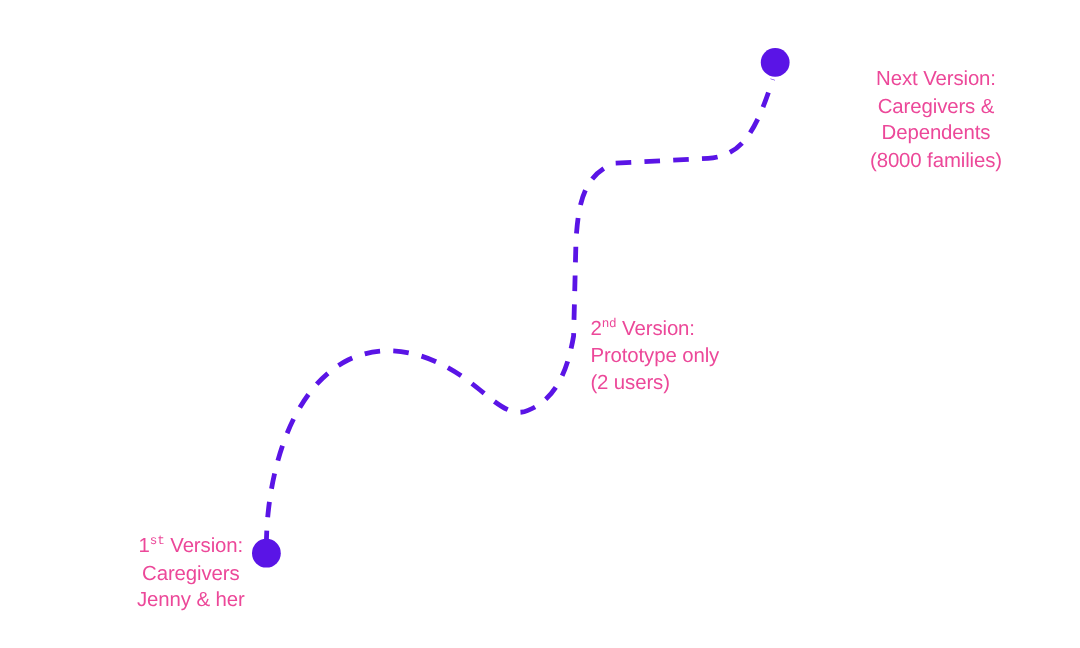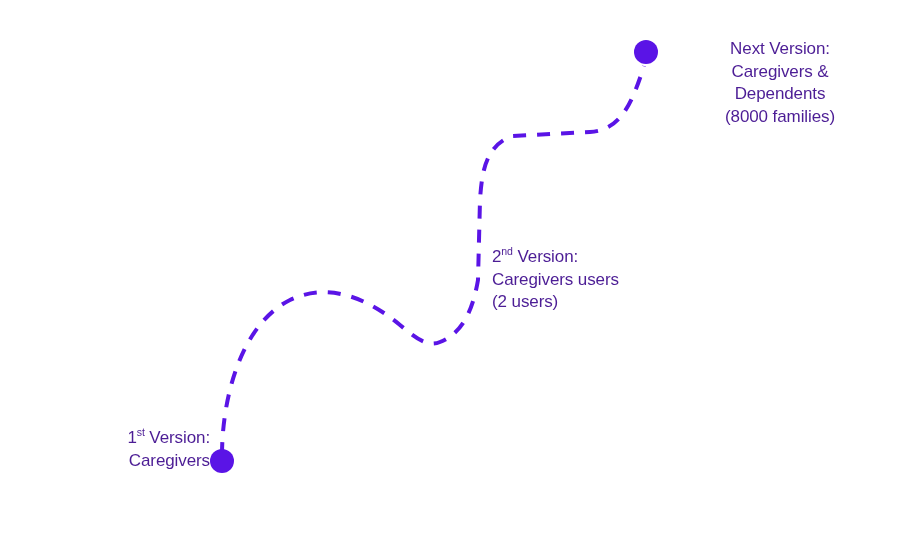--- a/index.html
+++ b/index.html
@@ -21,41 +21,43 @@
   #journey-svg {
     position: absolute;
     left: 0;
     top: 0;
     width: 900px;
     height: 540px;
     display: block;
   }
   .milestone-label {
     position: absolute;
-    color: #4c1d95;
+    color: #ec4899;
     font-family: "Liberation Sans", sans-serif;
     font-size: 17px;
     line-height: 22.5px;
     white-space: nowrap;
     letter-spacing: -0.1px;
+    margin-top: 17px;
   }
   .label-line {
     display: block;
   }
   sup {
     font-size: 0.62em;
     vertical-align: super;
     line-height: 0;
+    font-family: Liberation Mono, monospace;
   }
   
   #label-v1 {
     left: 108px;
     top: 427px;
     width: 102px;
-    text-align: right;
+    text-align: center;
   }
   #label-v2 {
     left: 492px;
     top: 246px;
     text-align: left;
   }
   #label-v3 {
     left: 664px;
     top: 38px;
     width: 232px;
@@ -71,25 +73,26 @@
     <path id="journey-path" fill="none" stroke="#5A14E6" stroke-width="4" stroke-linecap="butt" stroke-dasharray="13 11" d="M 222 455 C 222 400, 240 325, 290 300 C 330 281, 370 300, 400 325 C 418 340, 428 347, 440 342 C 460 334, 472 315, 478 280 L 480 200 C 482 170, 486 146, 512 136 L 590 132 C 618 130, 630 110, 644 66"></path>
 
     <circle id="dot-v1" cx="222" cy="461" r="12" fill="#5A14E6"></circle>
 
     <circle id="dot-v3" cx="646" cy="52" r="12" fill="#5A14E6"></circle>
   </svg>
 
   <div class="milestone-label" id="label-v1">
     <span class="label-line"><span>1</span><sup>st</sup><span> Version:</span></span>
     <span class="label-line">Caregivers</span>
+    <span class="label-line">Jenny &amp; her</span>
   </div>
 
   <div class="milestone-label" id="label-v2">
     <span class="label-line"><span>2</span><sup>nd</sup><span> Version:</span></span>
-    <span class="label-line">Caregivers users</span>
+    <span class="label-line">Prototype only</span>
     <span class="label-line">(2 users)</span>
   </div>
 
   <div class="milestone-label" id="label-v3">
     <span class="label-line">Next Version:</span>
     <span class="label-line">Caregivers &amp;</span>
     <span class="label-line">Dependents</span>
     <span class="label-line">(8000 families)</span>
   </div>
 

